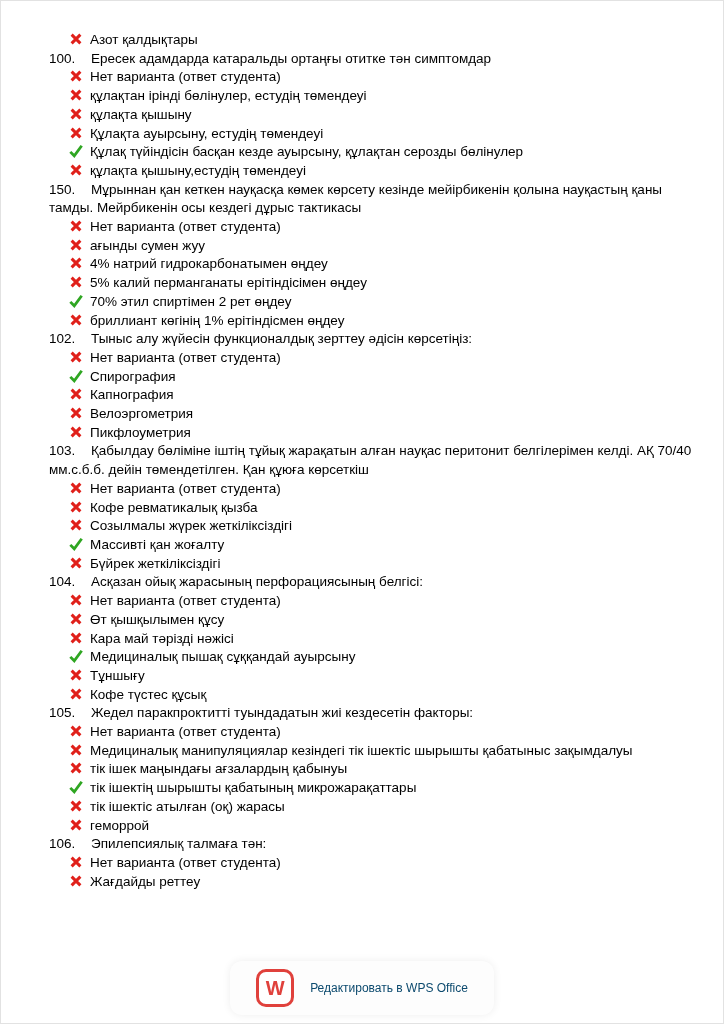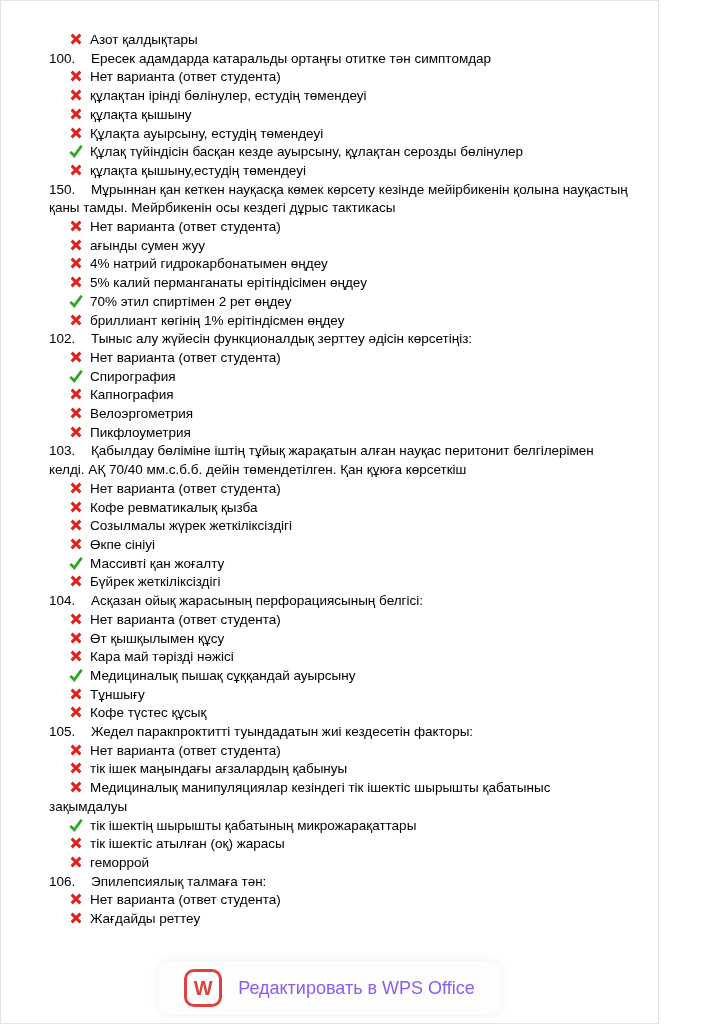--- a/index.html
+++ b/index.html
@@ -3,21 +3,21 @@
 <meta charset="utf-8">
 <style>
   * { margin:0; padding:0; box-sizing:border-box; }
   html,body { background:#ffffff; }
   body {
     width:724px; height:1024px;
     font-family:"Liberation Sans", sans-serif;
     position:relative; overflow:hidden;
   }
   .page {
-    width:659px; height:1024px;
+    width:724px; height:1024px;
     background:#ffffff;
     border:1px solid #e2e2e2;
     position:relative; overflow:hidden;
   }
   .doc {
     padding:30px 28px 0 48px;
     font-size:13.5px;
     line-height:18.7px;
     color:#000000;
   }
@@ -60,22 +60,22 @@
     border-radius:10px;
     display:flex;
     align-items:center;
     justify-content:center;
     color:#e0413c;
     font-weight:bold;
     font-size:20px;
     background:#ffffff;
   }
   .wps-label {
-    color:#8b5cf6;
-    font-size:18px;
+    color:#0c4a6e;
+    font-size:12px;
   }
 </style>
 </head>
 <body>
 
 <div class="page">
 
   <div class="doc" id="doc-content">
       <p class="option"><span class="mark"><svg viewBox="0 0 16 16">
             <path d="M3 3 L13 13 M13 3 L3 13" stroke="#e0201a" stroke-width="3.4" fill="none"></path>
@@ -138,23 +138,20 @@
       <p class="option"><span class="mark"><svg viewBox="0 0 16 16">
             <path d="M3 3 L13 13 M13 3 L3 13" stroke="#e0201a" stroke-width="3.4" fill="none"></path>
           </svg></span><span>Нет варианта (</span><b>ответ студента)</b></p>
       <p class="option"><span class="mark"><svg viewBox="0 0 16 16">
             <path d="M3 3 L13 13 M13 3 L3 13" stroke="#e0201a" stroke-width="3.4" fill="none"></path>
           </svg></span><span>Кофе ревматикалық қызба</span></p>
       <p class="option"><span class="mark"><svg viewBox="0 0 16 16">
             <path d="M3 3 L13 13 M13 3 L3 13" stroke="#e0201a" stroke-width="3.4" fill="none"></path>
           </svg></span><span>Созылмалы жүрек жеткіліксіздігі</span></p>
       <p class="option"><span class="mark"><svg viewBox="0 0 16 16">
-            <path d="M3 3 L13 13 M13 3 L3 13" stroke="#e0201a" stroke-width="3.4" fill="none"></path>
-          </svg></span><span>Өкпе сініуі</span></p>
-      <p class="option"><span class="mark"><svg viewBox="0 0 16 16">
             <path d="M1.5 9 L6 13.5 L14.5 2" stroke="#2fa622" stroke-width="3.2" fill="none"></path>
           </svg></span><span>Массивті қан жоғалту</span></p>
       <p class="option"><span class="mark"><svg viewBox="0 0 16 16">
             <path d="M3 3 L13 13 M13 3 L3 13" stroke="#e0201a" stroke-width="3.4" fill="none"></path>
           </svg></span><span>Бүйрек жеткіліксіздігі</span></p>
       <p class="q-head"><span class="q-num">104.</span><span>Асқазан ойық жарасының перфорациясының белгісі:</span></p>
       <p class="option"><span class="mark"><svg viewBox="0 0 16 16">
             <path d="M3 3 L13 13 M13 3 L3 13" stroke="#e0201a" stroke-width="3.4" fill="none"></path>
           </svg></span><span>Нет варианта (</span><b>ответ студента)</b></p>
       <p class="option"><span class="mark"><svg viewBox="0 0 16 16">
@@ -171,24 +168,24 @@
           </svg></span><span>Тұншығу</span></p>
       <p class="option"><span class="mark"><svg viewBox="0 0 16 16">
             <path d="M3 3 L13 13 M13 3 L3 13" stroke="#e0201a" stroke-width="3.4" fill="none"></path>
           </svg></span><span>Кофе түстес құсық</span></p>
       <p class="q-head"><span class="q-num">105.</span><span>Жедел паракпроктитті туындадатын жиі кездесетін факторы:</span></p>
       <p class="option"><span class="mark"><svg viewBox="0 0 16 16">
             <path d="M3 3 L13 13 M13 3 L3 13" stroke="#e0201a" stroke-width="3.4" fill="none"></path>
           </svg></span><span>Нет варианта (</span><b>ответ студента)</b></p>
       <p class="option"><span class="mark"><svg viewBox="0 0 16 16">
             <path d="M3 3 L13 13 M13 3 L3 13" stroke="#e0201a" stroke-width="3.4" fill="none"></path>
+          </svg></span><span>Медициналық манипуляциялар кезіндегі тік ішектіс шырышты қабатыныс зақымдалуы</span></p>
+      <p class="option"><span class="mark"><svg viewBox="0 0 16 16">
+            <path d="M3 3 L13 13 M13 3 L3 13" stroke="#e0201a" stroke-width="3.4" fill="none"></path>
           </svg></span><span>тік ішек маңындағы ағзалардың қабынуы</span></p>
-      <p class="option"><span class="mark"><svg viewBox="0 0 16 16">
-            <path d="M3 3 L13 13 M13 3 L3 13" stroke="#e0201a" stroke-width="3.4" fill="none"></path>
-          </svg></span><span>Медициналық манипуляциялар кезіндегі тік ішектіс шырышты қабатыныс зақымдалуы</span></p>
       <p class="option"><span class="mark"><svg viewBox="0 0 16 16">
             <path d="M1.5 9 L6 13.5 L14.5 2" stroke="#2fa622" stroke-width="3.2" fill="none"></path>
           </svg></span><span>тік ішектің шырышты қабатының микрожарақаттары</span></p>
       <p class="option"><span class="mark"><svg viewBox="0 0 16 16">
             <path d="M3 3 L13 13 M13 3 L3 13" stroke="#e0201a" stroke-width="3.4" fill="none"></path>
           </svg></span><span>тік ішектіс атылған (оқ) жарасы</span></p>
       <p class="option"><span class="mark"><svg viewBox="0 0 16 16">
             <path d="M3 3 L13 13 M13 3 L3 13" stroke="#e0201a" stroke-width="3.4" fill="none"></path>
           </svg></span><span>геморрой</span></p>
       <p class="q-head"><span class="q-num">106.</span><span>Эпилепсиялық талмаға тән:</span></p>

